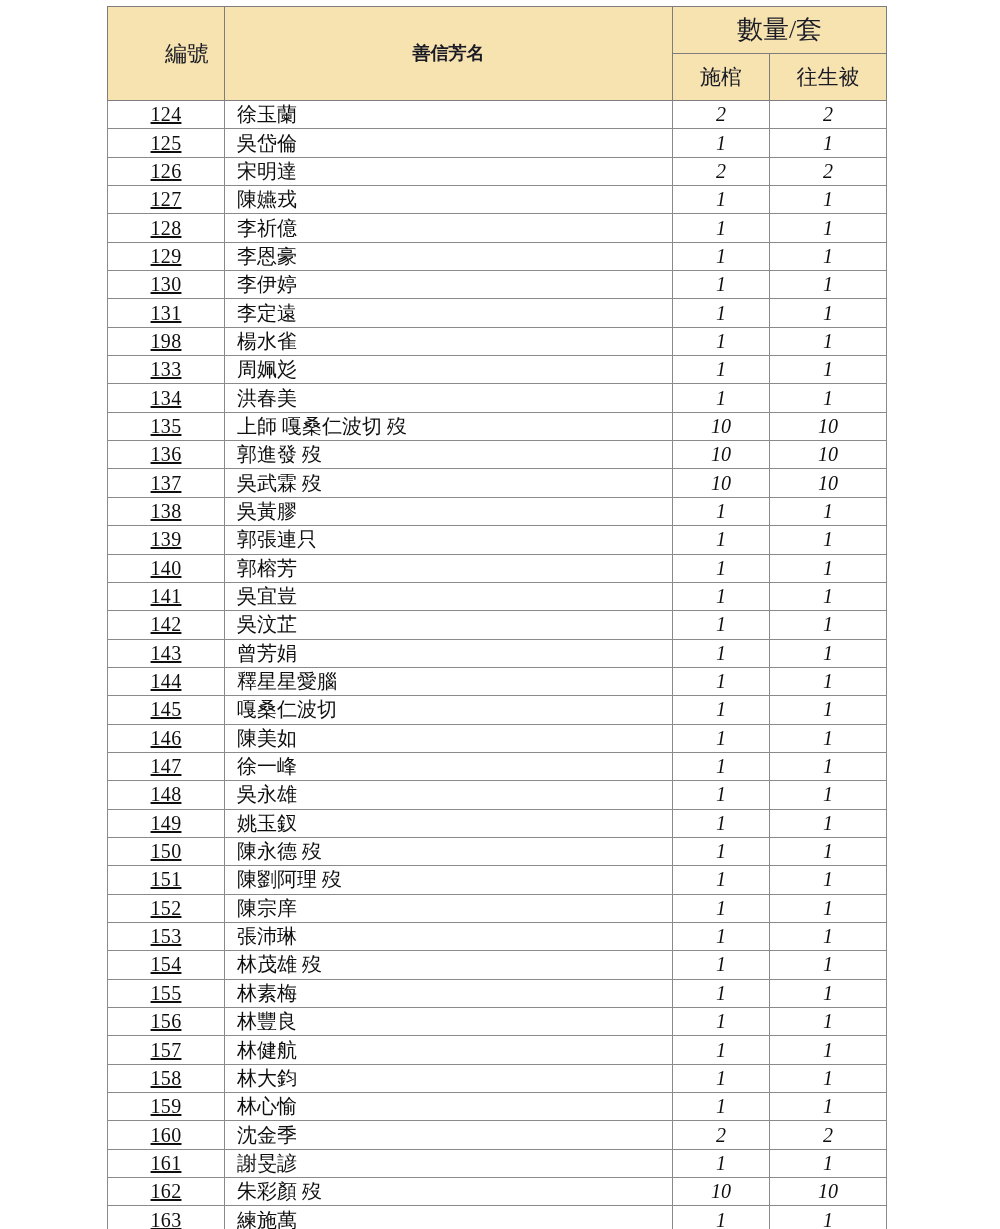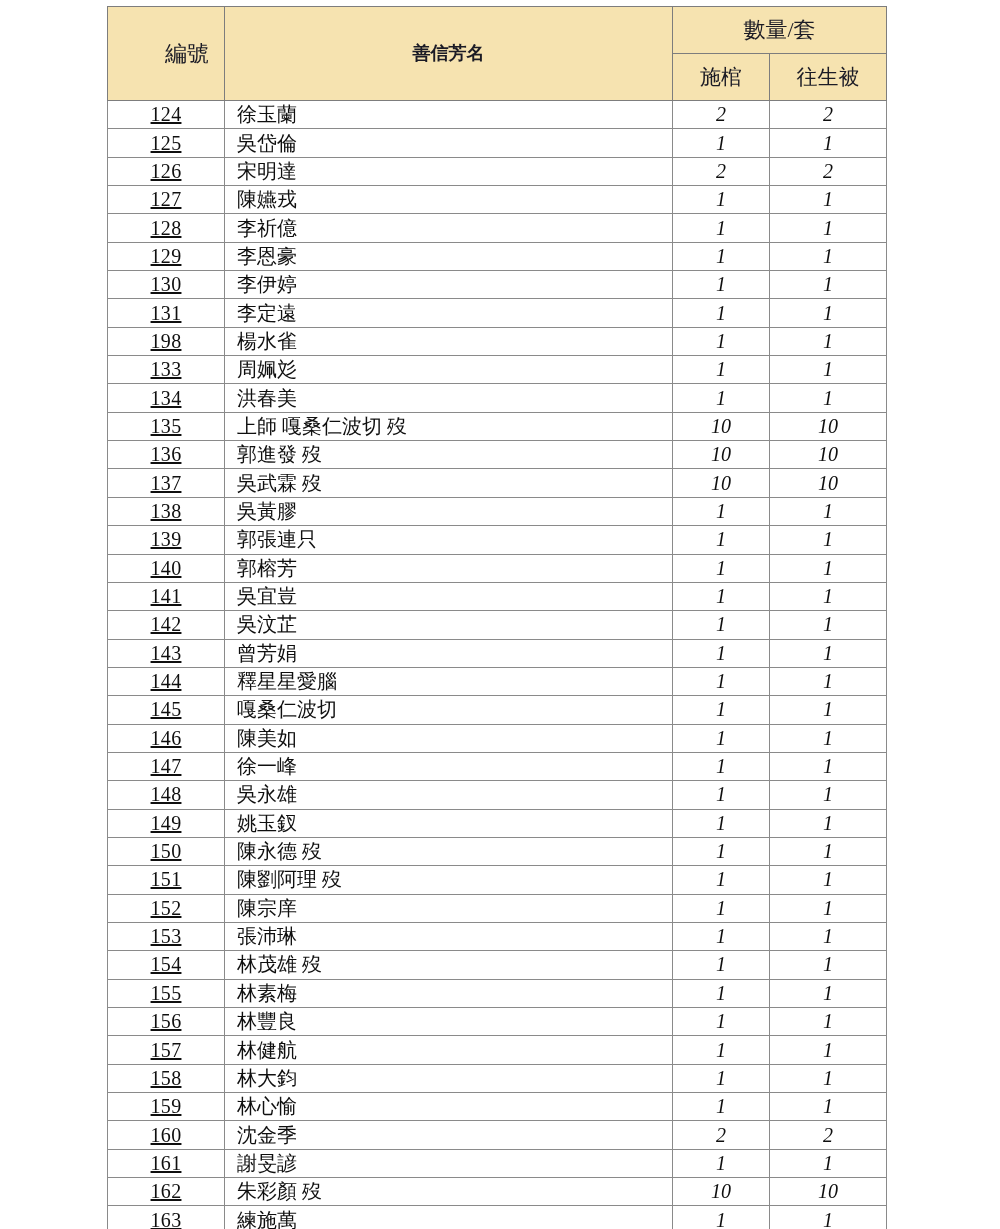--- a/index.html
+++ b/index.html
@@ -61,21 +61,21 @@
     height: 78px;
     padding-left: 44px;
   }
   thead th.th-name {
     font-size: 18px;
     height: 78px;
     font-weight: bold;
   }
   thead th.th-group {
     height: 38px;
-    font-size: 22px;
+    font-size: 26px;
     margin-left: 20px;
   }
   thead th.th-sub {
     height: 38px;
     font-size: 21px;
   }
 
   
   tbody td {
     border: 1px solid #8a8a8a;

